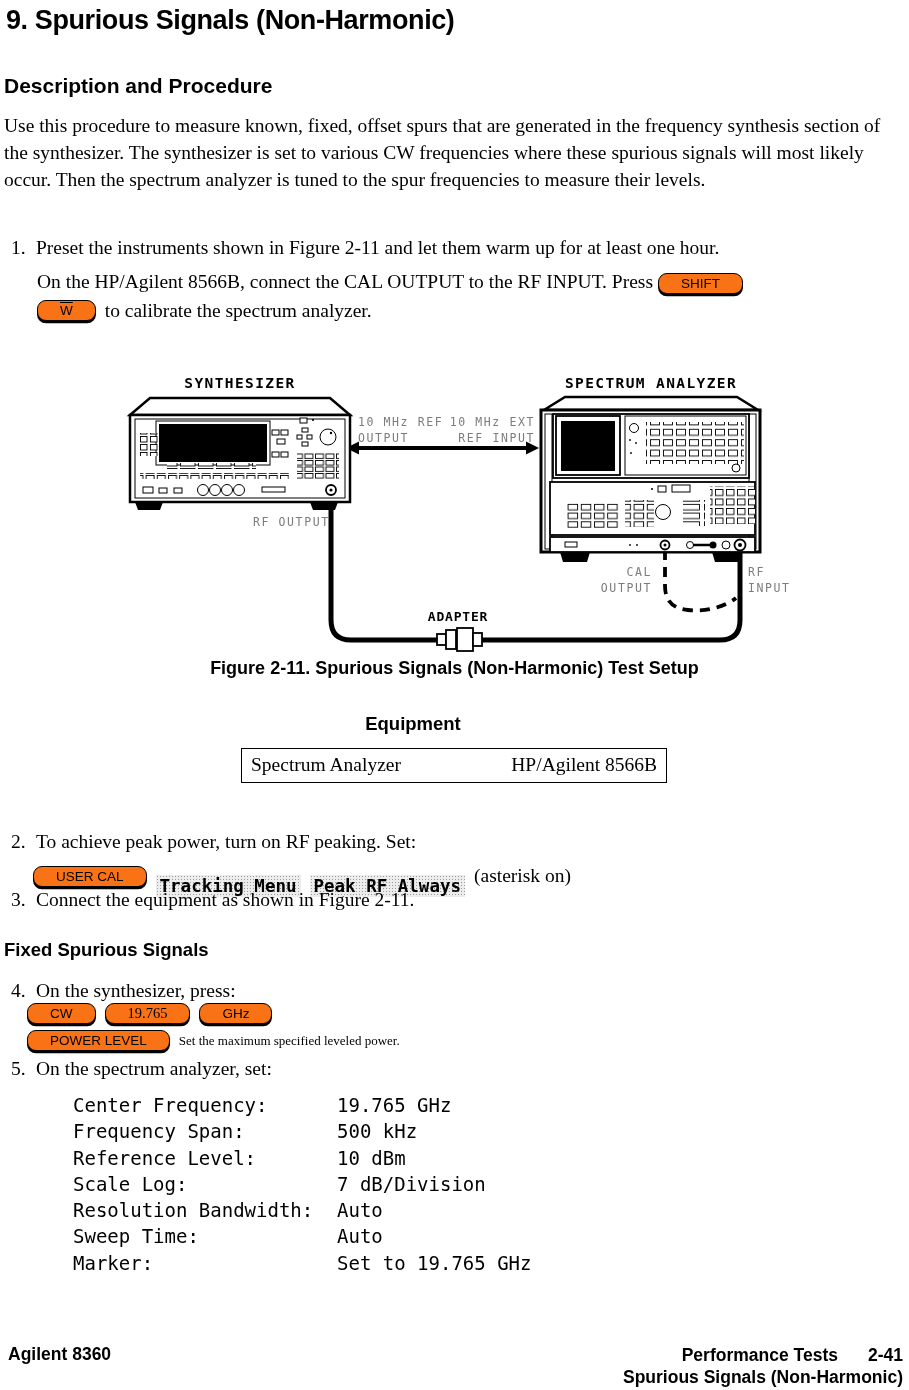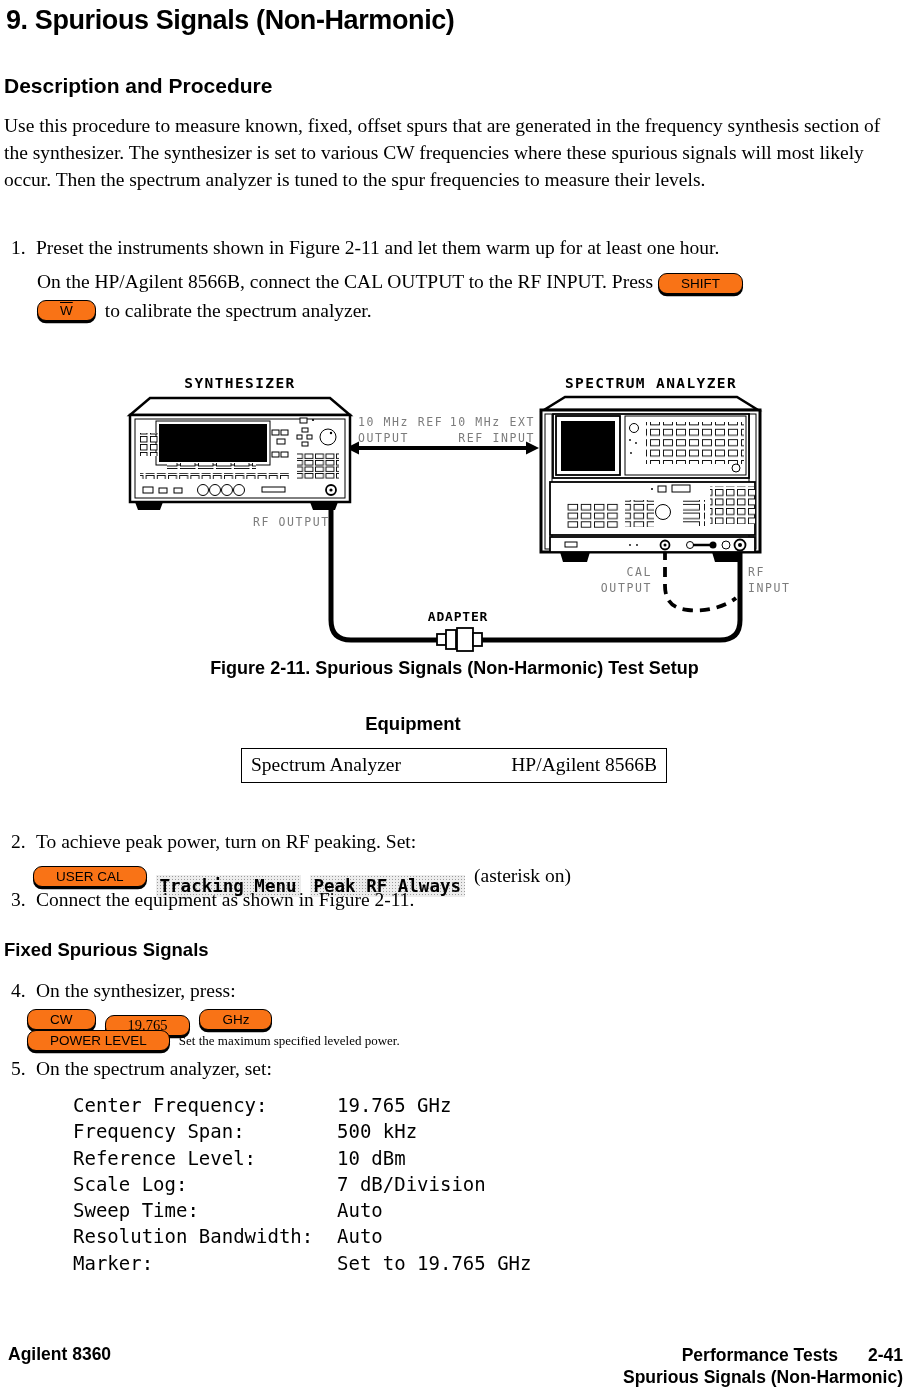--- a/index.html
+++ b/index.html
@@ -16,21 +16,21 @@
   .num{position:absolute;left:11px;top:0;}
   .stxt{display:block;margin-left:36px;margin-right:8px;}
   .cont{left:37px;width:860px;font-size:19.5px;line-height:27px;}
   .indent1{}
   .kline{display:flex;align-items:center;gap:9px;}
   .key{
     display:inline-block;border:1.7px solid #000;border-radius:9px;background:#f97316;
     box-shadow:0 2.3px 0 0 #000;padding:0 22px;
     font:13.5px "Liberation Sans",sans-serif;line-height:19px;white-space:nowrap;
   }
-  .key-num{font-family:"Liberation Serif",serif;font-size:14.5px;margin-top:12px;}
+  .key-num{font-family:"Liberation Serif",serif;font-size:14.5px;}
   .key-w{text-decoration:overline;}
   .shaded{
     font-family:"DejaVu Sans Mono",monospace;font-weight:bold;font-size:17.5px;
     background-color:#ededed;
     background-image:radial-gradient(#9a9a9a 0.7px, rgba(0,0,0,0) 0.8px);
     background-size:3px 3px;padding:1px 4px;white-space:nowrap;margin-top:20px;
   }
   .figwrap{left:0;top:356px;width:909px;height:302px;}
   .caption{left:0;top:658px;width:909px;text-align:center;
     font:bold 18px "Liberation Sans",sans-serif;}
@@ -262,22 +262,22 @@
 <div class="abs step" style="top:1055px">
   <span class="num">5.</span>
   <span class="stxt">On the spectrum analyzer, set:</span>
 </div>
 
 <div class="abs settings">
   <div class="srow"><span class="slabel">Center Frequency:</span><span class="sval">19.765 GHz</span></div>
   <div class="srow"><span class="slabel">Frequency Span:</span><span class="sval">500 kHz</span></div>
   <div class="srow"><span class="slabel">Reference Level:</span><span class="sval">10 dBm</span></div>
   <div class="srow"><span class="slabel">Scale Log:</span><span class="sval">7 dB/Division</span></div>
+  <div class="srow"><span class="slabel">Resolution Bandwidth:</span><span class="sval">Auto</span></div>
   <div class="srow"><span class="slabel">Sweep Time:</span><span class="sval">Auto</span></div>
-  <div class="srow"><span class="slabel">Resolution Bandwidth:</span><span class="sval">Auto</span></div>
   <div class="srow"><span class="slabel">Marker:</span><span class="sval">Set to 19.765 GHz</span></div>
 </div>
 
 <div class="abs footer">
   <div>Agilent 8360</div>
   <div class="footer-right">
     <div>
       <span>Performance Tests</span><span class="pgnum">2-41</span>
     </div>
     <div>Spurious Signals (Non-Harmonic)</div>

